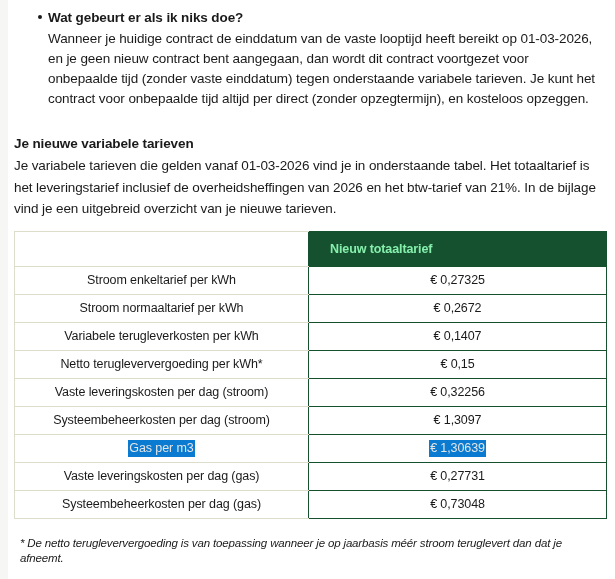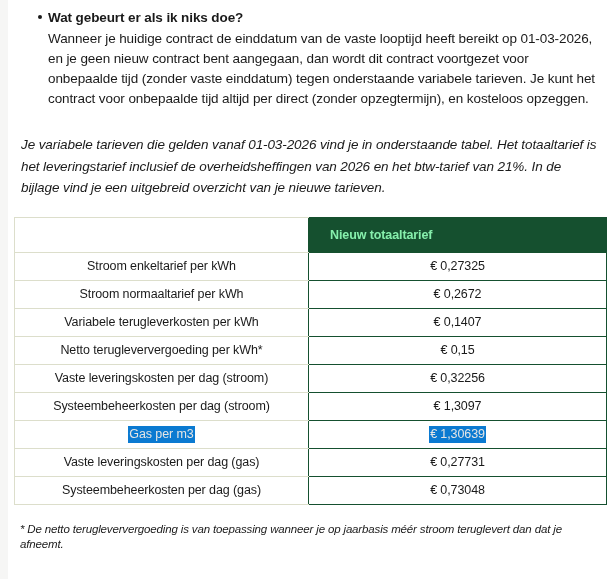--- a/index.html
+++ b/index.html
@@ -78,23 +78,22 @@
   .section-title {
     font-size: 13.5px;
     font-weight: bold;
     line-height: 20px;
     margin: 0 0 1px 0;
     letter-spacing: -0.1px;
   }
   .section-body {
     font-size: 13.5px;
     line-height: 21.5px;
-    margin: 7px;
-    letter-spacing: -0.1px;
-    font-style: italic;
+    margin: 0;
+    letter-spacing: -0.1px;
   }
 
   
   .tariff-table-wrap {
     padding: 11px 0 0 6px;
   }
   table.tariff-table {
     border-collapse: collapse;
     table-layout: fixed;
     width: 592px;
@@ -171,20 +170,21 @@
 
   <div class="bullet-block">
     <div class="bullet-item">
       <span class="bullet-dot"></span>
       <p class="bullet-title">Wat gebeurt er als ik niks doe?</p>
       <p class="bullet-body">Wanneer je huidige contract de einddatum van de vaste looptijd heeft bereikt op 01-03-2026, en je geen nieuw contract bent aangegaan, dan wordt dit contract voortgezet voor onbepaalde tijd (zonder vaste einddatum) tegen onderstaande variabele tarieven. Je kunt het contract voor onbepaalde tijd altijd per direct (zonder opzegtermijn), en kosteloos opzeggen.</p>
     </div>
   </div>
 
   <div class="section">
+    <p class="section-title">Je nieuwe variabele tarieven</p>
     <p class="section-body">Je variabele tarieven die gelden vanaf 01-03-2026 vind je in onderstaande tabel. Het totaaltarief is het leveringstarief inclusief de overheidsheffingen van 2026 en het btw-tarief van 21%. In de bijlage vind je een uitgebreid overzicht van je nieuwe tarieven.</p>
   </div>
 
   <div class="tariff-table-wrap">
     <table class="tariff-table">
       <colgroup>
         <col class="col-label">
         <col class="col-value">
       </colgroup>
       <thead>

